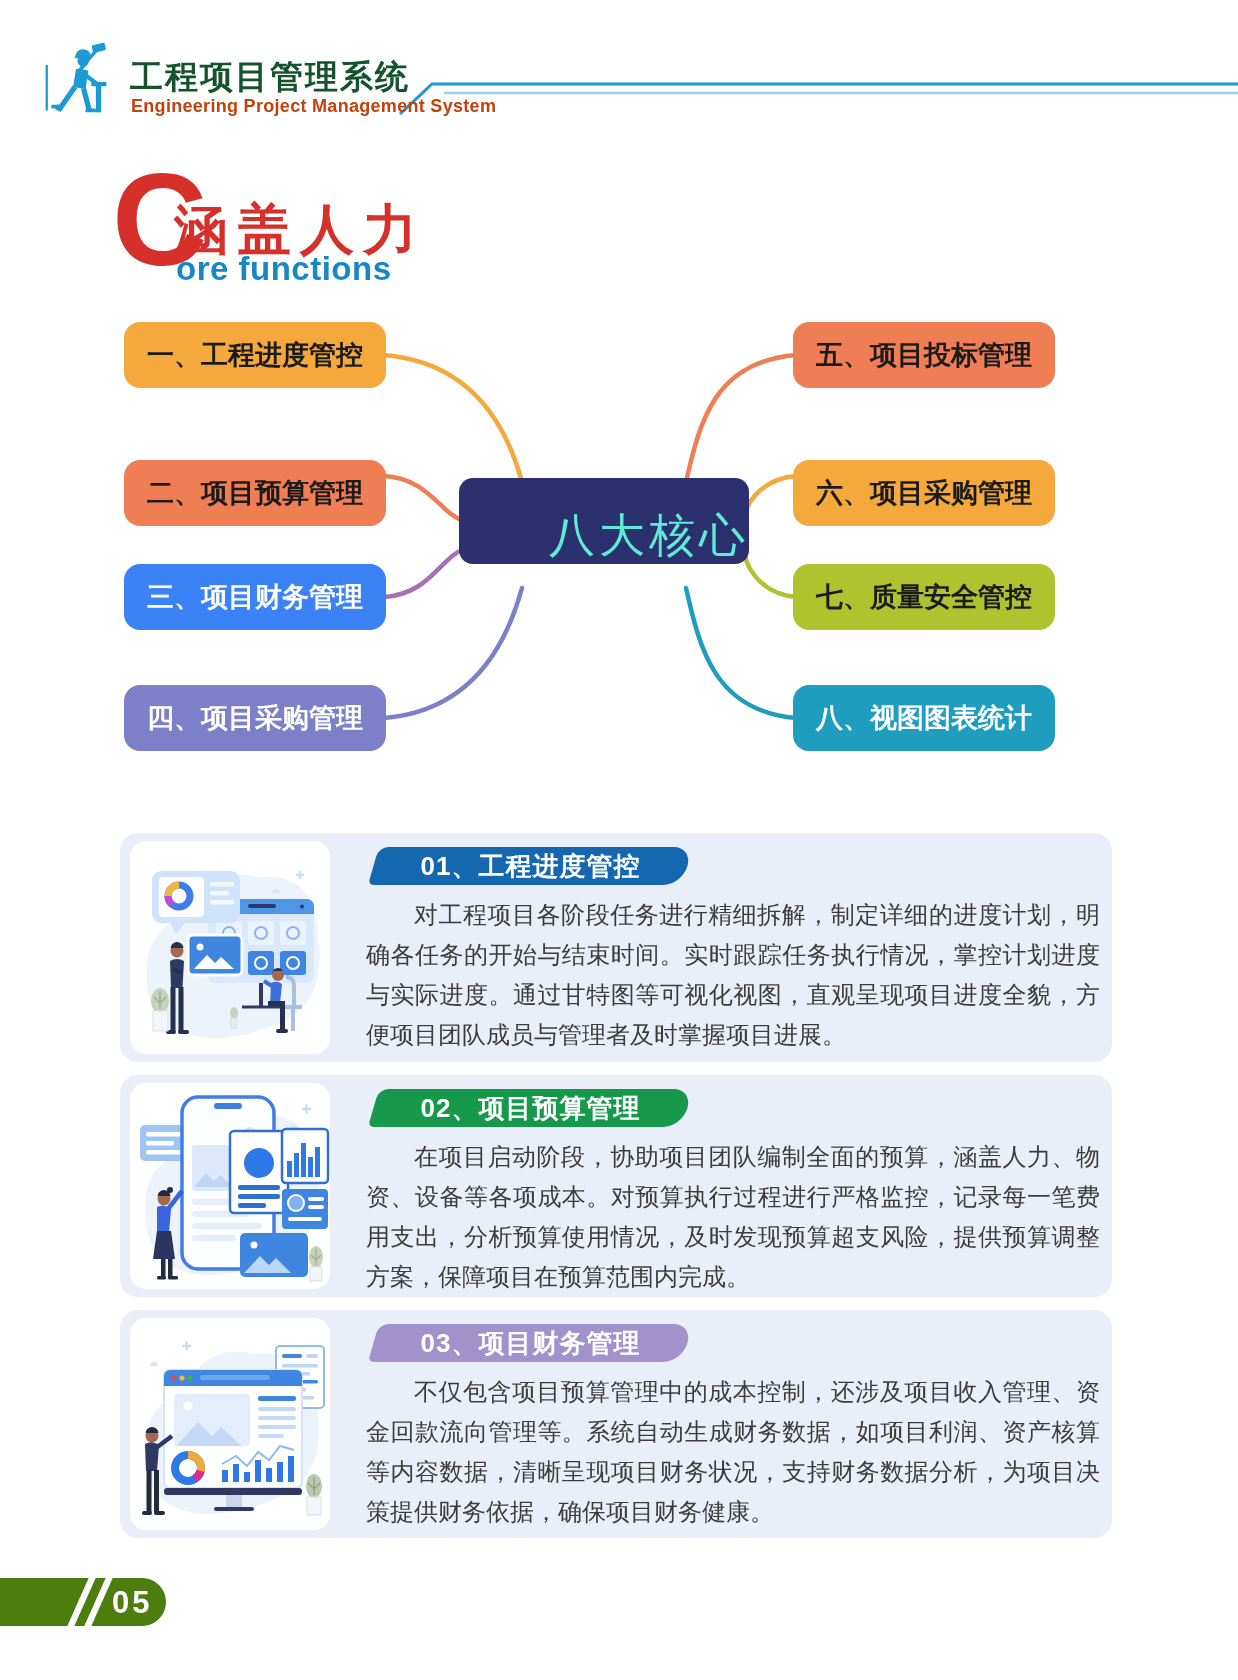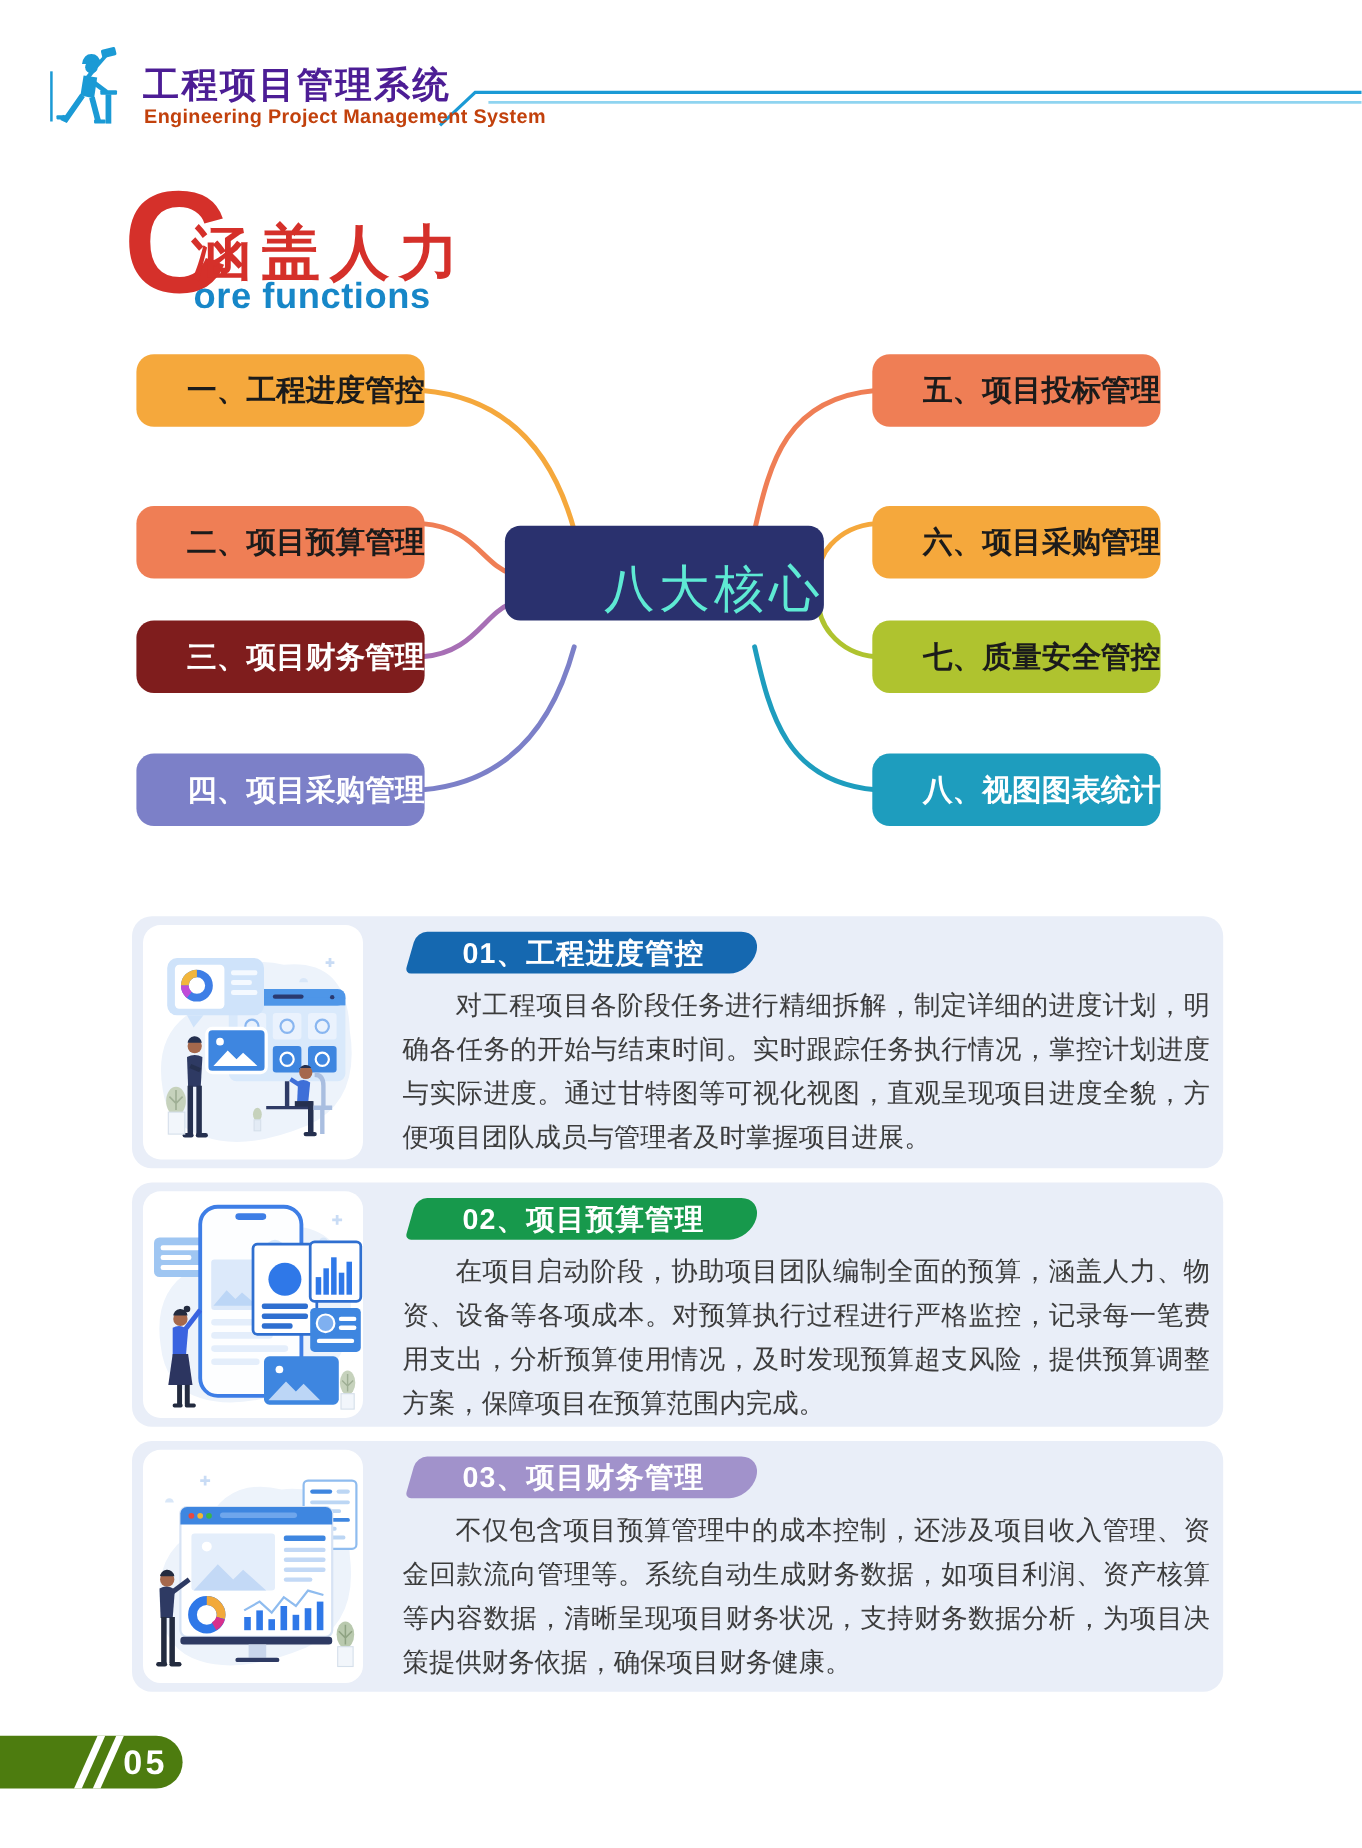--- a/index.html
+++ b/index.html
@@ -3,36 +3,36 @@
 <meta charset="utf-8">
 <style>
   html,body{margin:0;padding:0;background:#ffffff;}
   .page{position:relative;width:1238px;height:1680px;background:#ffffff;overflow:hidden;
         font-family:"Liberation Sans","DejaVu Sans",sans-serif;}
 
   
   .hdr-lines{position:absolute;left:0;top:0;width:1238px;height:130px;}
   .logo{position:absolute;left:38px;top:42px;width:95px;height:78px;}
   .hdr-title{position:absolute;left:130px;top:55px;font-size:33px;font-weight:900;
-             color:#4c1d95;letter-spacing:2px;text-align:center;}
+             color:#14532d;letter-spacing:2px;text-align:center;}
   .hdr-sub{position:absolute;left:131px;top:96px;font-size:18px;font-weight:700;
            color:#c2410c;letter-spacing:.3px;}
 
   
   .sec-initial{position:absolute;left:112px;top:160px;font-size:132px;line-height:120px;
                font-weight:700;color:#D5302A;}
   .sec-cn{position:absolute;left:174px;top:194px;font-size:54px;font-weight:700;
           color:#D5302A;letter-spacing:9px;}
   .sec-en{position:absolute;left:176px;top:250px;font-size:33px;font-weight:700;
           color:#1787C8;letter-spacing:.5px;}
 
   
   .mm-curves{position:absolute;left:0;top:0;width:1238px;height:800px;}
   .mm-node{position:absolute;width:262px;height:66px;border-radius:16px;
-           text-align:right;line-height:66px;font-size:27px;font-weight:600;}
+           text-align:center;line-height:66px;font-size:27px;font-weight:600;}
   .mm-left{left:124px;}
   .mm-right{left:793px;}
   .row1{top:322px;}  .row2{top:460px;}  .row3{top:564px;}  .row4{top:685px;}
   .mm-center{position:absolute;left:459px;top:478px;width:290px;height:86px;
              background:#2A316E;border-radius:14px;color:#5eead4;text-align:right;
              line-height:114px;font-size:46px;font-weight:500;letter-spacing:4px;}
 
   
   .cards{position:absolute;left:120px;top:833px;width:992px;}
   .card{position:relative;width:992px;background:#E9EEF8;border-radius:18px;margin-bottom:13px;}
@@ -107,21 +107,21 @@
       <path d="M384 718 C468 711, 505 650, 522 588" stroke="#7C80C8"></path>
       <path d="M796 355 C715 362, 700 420, 686 482" stroke="#EF7E55"></path>
       <path d="M796 476 C758 479, 742 510, 746 518" stroke="#F5A83C"></path>
       <path d="M796 597 C758 594, 742 560, 746 552" stroke="#AFC32F"></path>
       <path d="M796 718 C715 711, 700 650, 686 588" stroke="#1E9DBE"></path>
     </g>
   </svg>
 
   <div class="mm-node mm-left row1" style="background: rgb(245, 168, 60); color: rgb(27, 27, 27);">一、工程进度管控</div>
   <div class="mm-node mm-left row2" style="background: rgb(239, 126, 85); color: rgb(27, 27, 27);">二、项目预算管理</div>
-  <div class="mm-node mm-left row3" style="background: #7f1d1d; color: rgb(255, 255, 255);">三、项目财务管理</div>
+  <div class="mm-node mm-left row3" style="background: #3b82f6; color: rgb(255, 255, 255);">三、项目财务管理</div>
   <div class="mm-node mm-left row4" style="background: rgb(124, 128, 200); color: rgb(255, 255, 255);">四、项目采购管理</div>
   <div class="mm-node mm-right row1" style="background: rgb(239, 126, 85); color: rgb(27, 27, 27);">五、项目投标管理</div>
   <div class="mm-node mm-right row2" style="background: rgb(245, 168, 60); color: rgb(27, 27, 27);">六、项目采购管理</div>
   <div class="mm-node mm-right row3" style="background: rgb(175, 195, 47); color: rgb(27, 27, 27);">七、质量安全管控</div>
   <div class="mm-node mm-right row4" style="background: rgb(30, 157, 190); color: rgb(255, 255, 255);">八、视图图表统计</div>
 
   <div class="mm-center">八大核心</div>
 
   <div class="cards">
 

